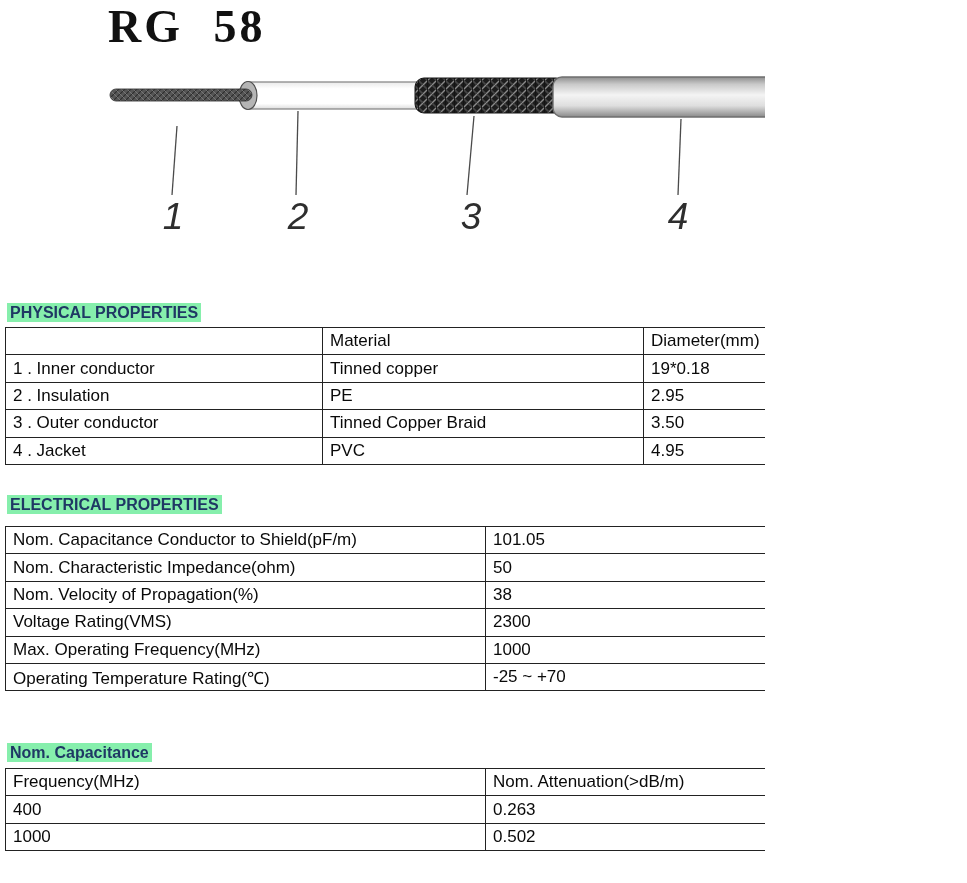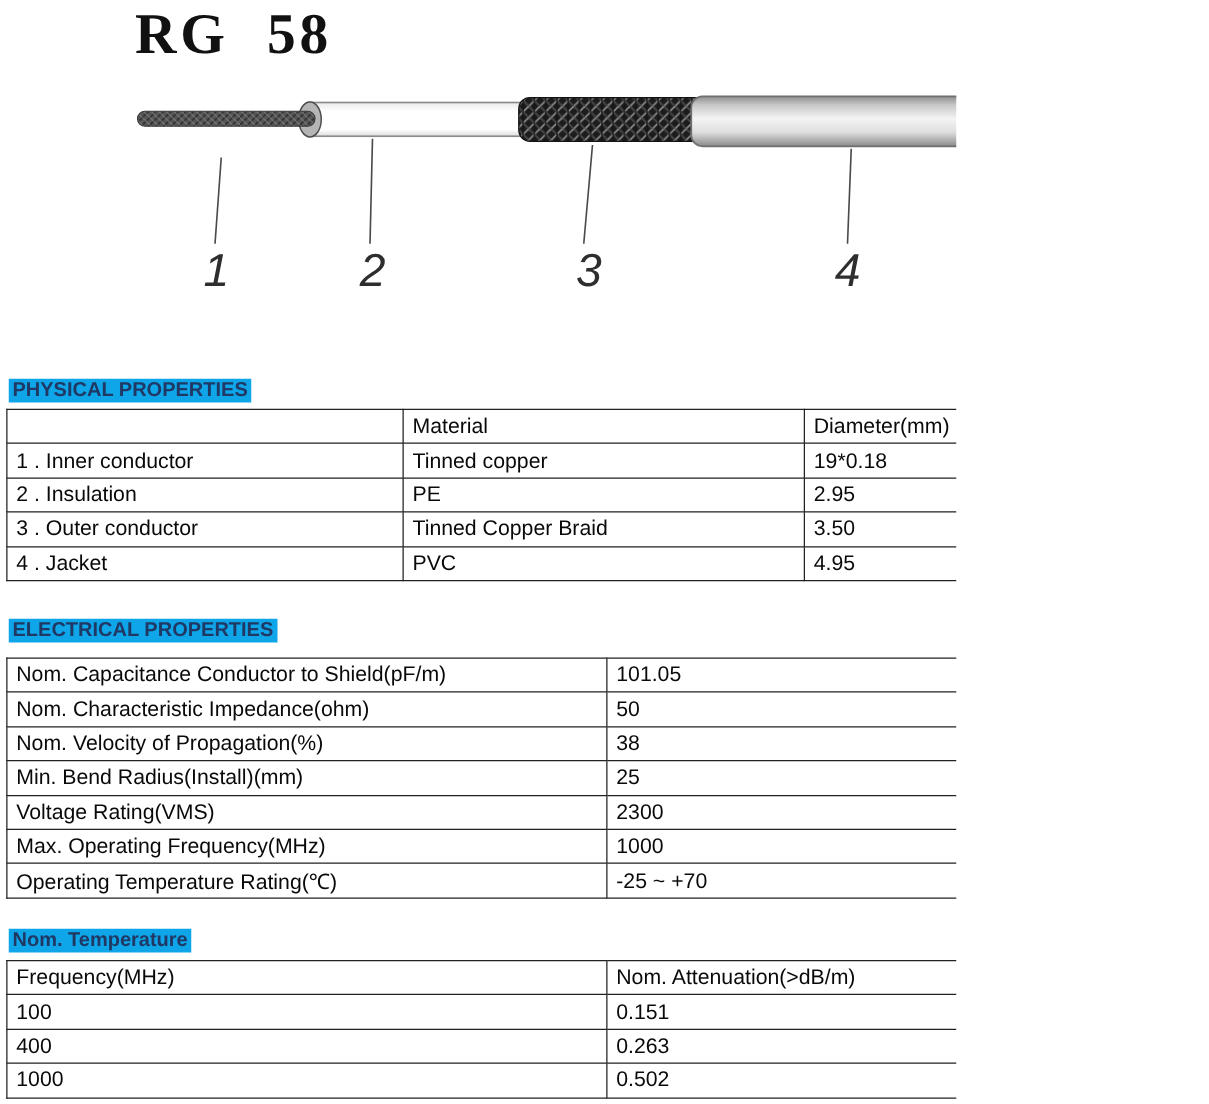--- a/index.html
+++ b/index.html
@@ -5,21 +5,21 @@
   html,body{margin:0;padding:0;background:#fff;}
   .page{position:relative;width:765px;height:883px;background:#ffffff;overflow:hidden;
         font-family:"Liberation Sans",sans-serif;color:#000;}
   .cable-title{position:absolute;left:108px;top:0px;font-family:"Liberation Serif",serif;
         font-weight:bold;font-size:46px;letter-spacing:3px;word-spacing:16px;color:#111;}
   .cable-svg{position:absolute;left:0;top:58px;}
   .part-num{position:absolute;top:196px;width:36px;text-align:center;
         font-style:italic;font-size:37px;color:#2e2e2e;font-family:"Liberation Sans",sans-serif;}
   .pn1{left:155px;} .pn2{left:280px;} .pn3{left:453px;} .pn4{left:660px;}
   .sec-head{position:absolute;left:7px;font-size:16px;font-weight:bold;color:#1f3864;
-        background:#0ea5e9;line-height:19px;padding:0 3px;white-space:nowrap;}
+        background:#86efac;line-height:19px;padding:0 3px;white-space:nowrap;}
   .h-phys{top:303px;} .h-elec{top:495px;} .h-atten{top:743px;}
   .tbl-wrap{position:absolute;left:5px;width:957px;}
   .w-phys{top:327px;} .w-elec{top:526px;} .w-atten{top:768px;}
   table{border-collapse:collapse;table-layout:fixed;width:957px;}
   td{border:1px solid #222;height:26.4px;padding:0 2px 0 7px;font-size:17px;
      vertical-align:middle;white-space:nowrap;overflow:hidden;color:#090909;}
 </style>
 </head>
 <body>
 
@@ -130,55 +130,47 @@
       </tr>
       <tr>
         <td>Nom. Characteristic Impedance(ohm)</td>
         <td>50</td>
       </tr>
       <tr>
         <td>Nom. Velocity of Propagation(%)</td>
         <td>38</td>
       </tr>
       <tr>
-        <td>Min. Bend Radius(Install)(mm)</td>
-        <td>25</td>
-      </tr>
-      <tr>
         <td>Voltage Rating(VMS)</td>
         <td>2300</td>
       </tr>
       <tr>
         <td>Max. Operating Frequency(MHz)</td>
         <td>1000</td>
       </tr>
       <tr>
         <td>Operating Temperature Rating(℃)</td>
         <td>-25 ~ +70</td>
       </tr>
     </tbody>
       </table>
   </div>
 
-  <div class="sec-head h-atten">Nom. Temperature</div>
+  <div class="sec-head h-atten">Nom. Capacitance</div>
 
   <div class="tbl-wrap w-atten">
     <table>
       <colgroup>
           <col style="width:480px">
           <col style="width:477px">
         </colgroup>
       <tbody>
           <tr>
         <td>Frequency(MHz)</td>
         <td>Nom. Attenuation(&gt;dB/m)</td>
-      </tr>
-      <tr>
-        <td>100</td>
-        <td>0.151</td>
       </tr>
       <tr>
         <td>400</td>
         <td>0.263</td>
       </tr>
       <tr>
         <td>1000</td>
         <td>0.502</td>
       </tr>
     </tbody>

